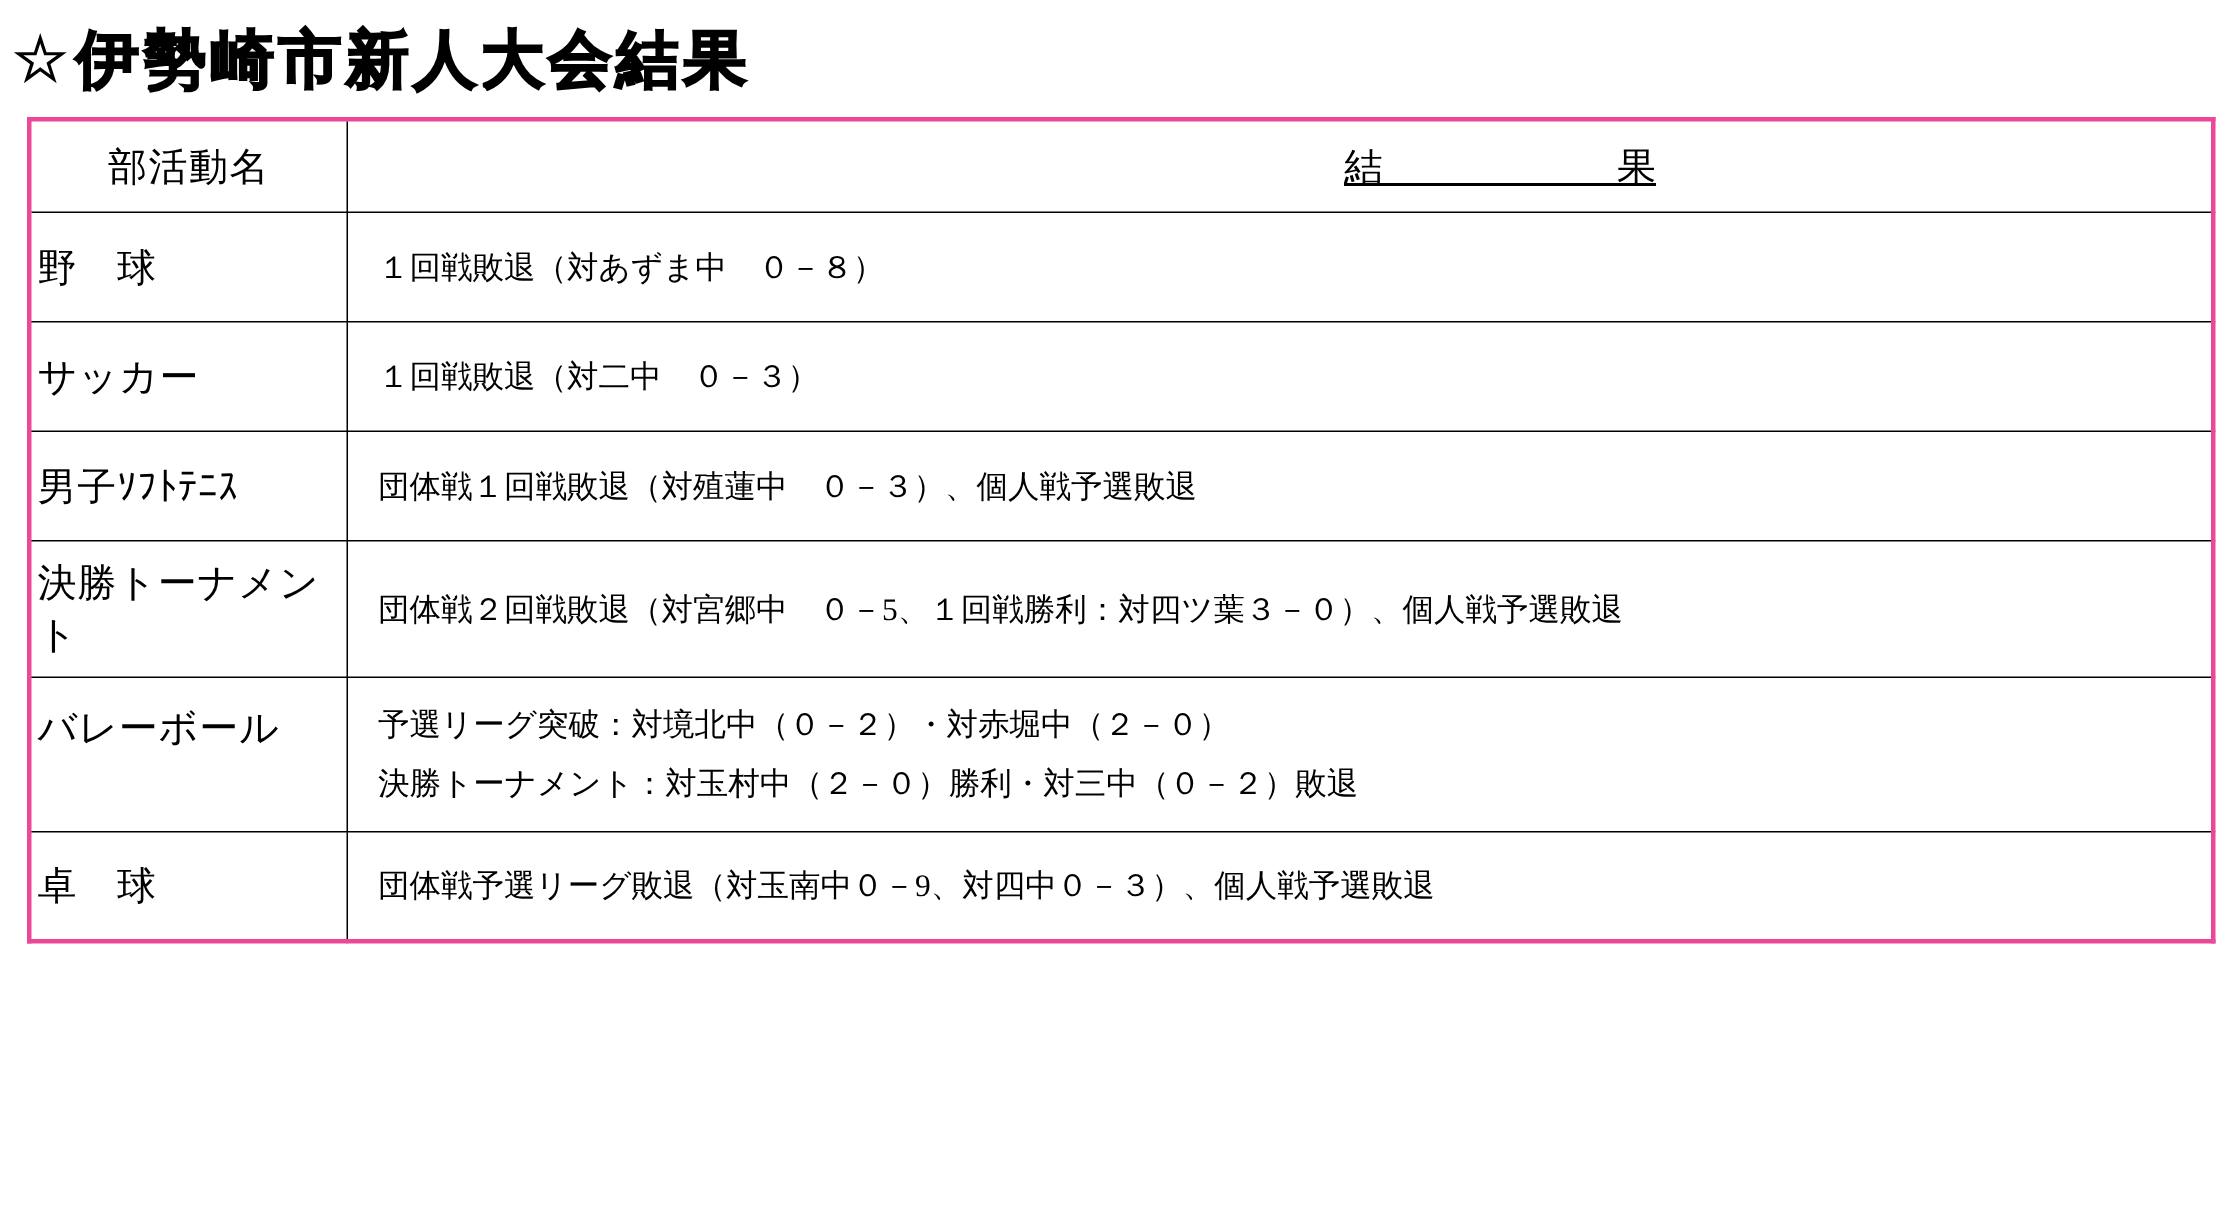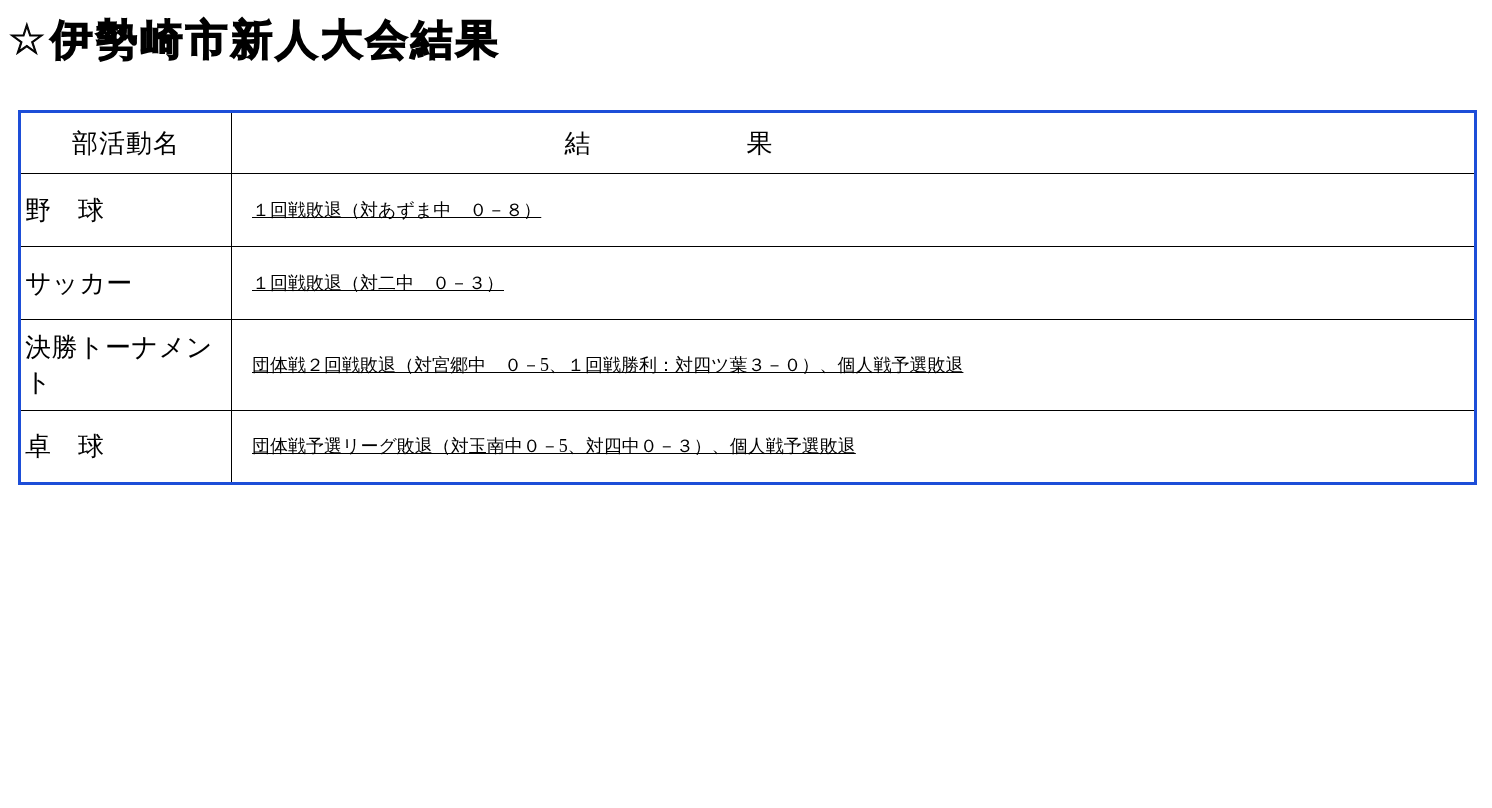--- a/index.html
+++ b/index.html
@@ -31,62 +31,61 @@
   }
   .title .star { 
     -webkit-text-stroke: 1px #000;
     margin-right: 2px;
   }
   table.results {
     border-collapse: collapse;
     table-layout: fixed;
     margin-left: 18px;
     width: 1456px;
-    border: 3px solid #1d4ed8;
-    margin-top: 32px;
+    border: 3px solid #ec4899;
   }
   col.club-col   { width: 212px; }
   col.result-col { width: 1244px; }
   th, td {
     border: 1.6px solid #000;
     font-size: 26px;
     font-weight: normal;
     box-sizing: border-box;
   }
   th.club-header {
     height: 62px;
     text-align: center;
     letter-spacing: 1px;
   }
   th.result-header {
     height: 62px;
-    text-align: center;
+    text-align: right;
     padding-right: 370px;
+    text-decoration: underline;
   }
   tr.single { height: 73px; }
   td.club-cell {
     text-align: left;
     vertical-align: middle;
     padding: 10px 4px;
     letter-spacing: 0.5px;
   }
   tr.multi td.club-cell {
     vertical-align: top;
     padding-top: 16px;
   }
   td.result-cell {
     vertical-align: middle;
     padding: 12px 8px 12px 20px;
   }
   .result-line {
     line-height: 39px;
     white-space: nowrap;
     overflow: hidden;
-    font-size: 18px;
-    text-decoration: underline;
+    font-size: 21px;
   }
   .result-line.bold { font-weight: bold; }
 </style>
 </head>
 <body>
 
 <div class="page">
   <div class="title">
     <span class="star">☆</span><span>伊勢崎市新人大会結果</span>
   </div>
@@ -109,26 +108,39 @@
             <div class="result-line">１回戦敗退（対あずま中　０－８）</div>
           </td>
         </tr>
         <tr class="single">
           <td class="club-cell">サッカー</td>
           <td class="result-cell">
             <div class="result-line">１回戦敗退（対二中　０－３）</div>
           </td>
         </tr>
         <tr class="single">
+          <td class="club-cell">男子ｿﾌﾄﾃﾆｽ</td>
+          <td class="result-cell">
+            <div class="result-line">団体戦１回戦敗退（対殖蓮中　０－３）、個人戦予選敗退</div>
+          </td>
+        </tr>
+        <tr class="single">
           <td class="club-cell">決勝トーナメント</td>
           <td class="result-cell">
             <div class="result-line">団体戦２回戦敗退（対宮郷中　０－5、１回戦勝利：対四ツ葉３－０）、個人戦予選敗退</div>
           </td>
         </tr>
+        <tr class="multi">
+          <td class="club-cell">バレーボール</td>
+          <td class="result-cell">
+            <div class="result-line">予選リーグ突破：対境北中（０－２）・対赤堀中（２－０）</div>
+            <div class="result-line">決勝トーナメント：対玉村中（２－０）勝利・対三中（０－２）敗退</div>
+          </td>
+        </tr>
         <tr class="single">
           <td class="club-cell">卓　球</td>
           <td class="result-cell">
-            <div class="result-line">団体戦予選リーグ敗退（対玉南中０－5、対四中０－３）、個人戦予選敗退</div>
+            <div class="result-line">団体戦予選リーグ敗退（対玉南中０－9、対四中０－３）、個人戦予選敗退</div>
           </td>
         </tr>
       </tbody>
   </table>
 </div>
 
 </body></html>

